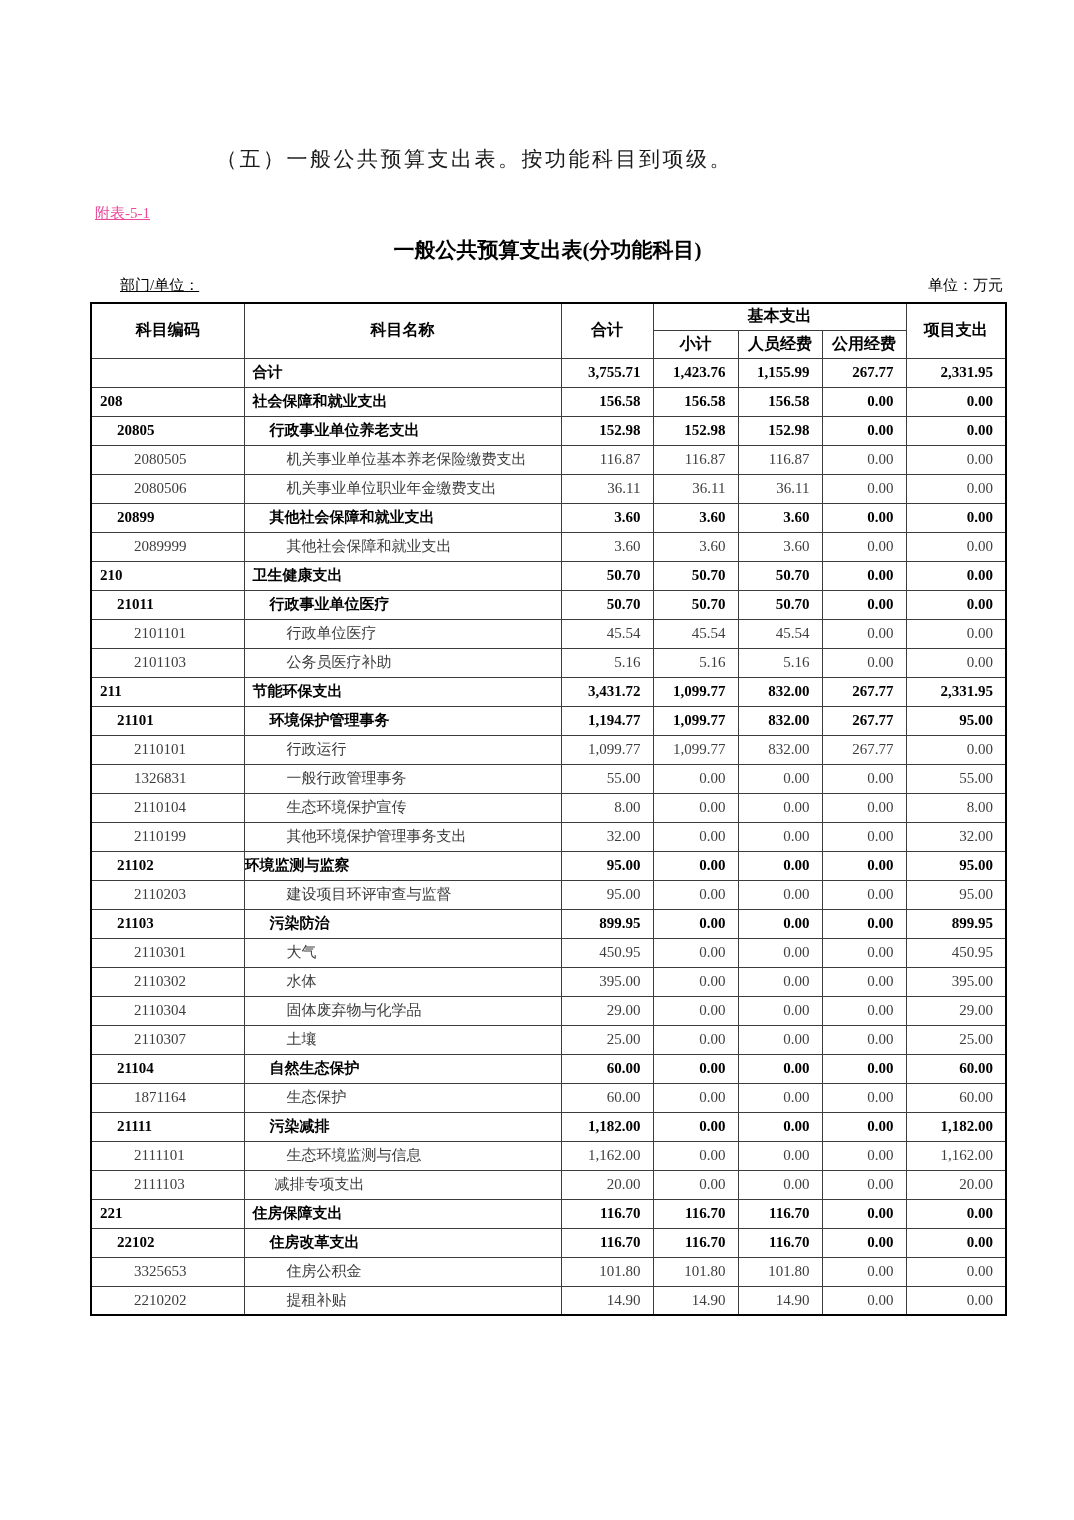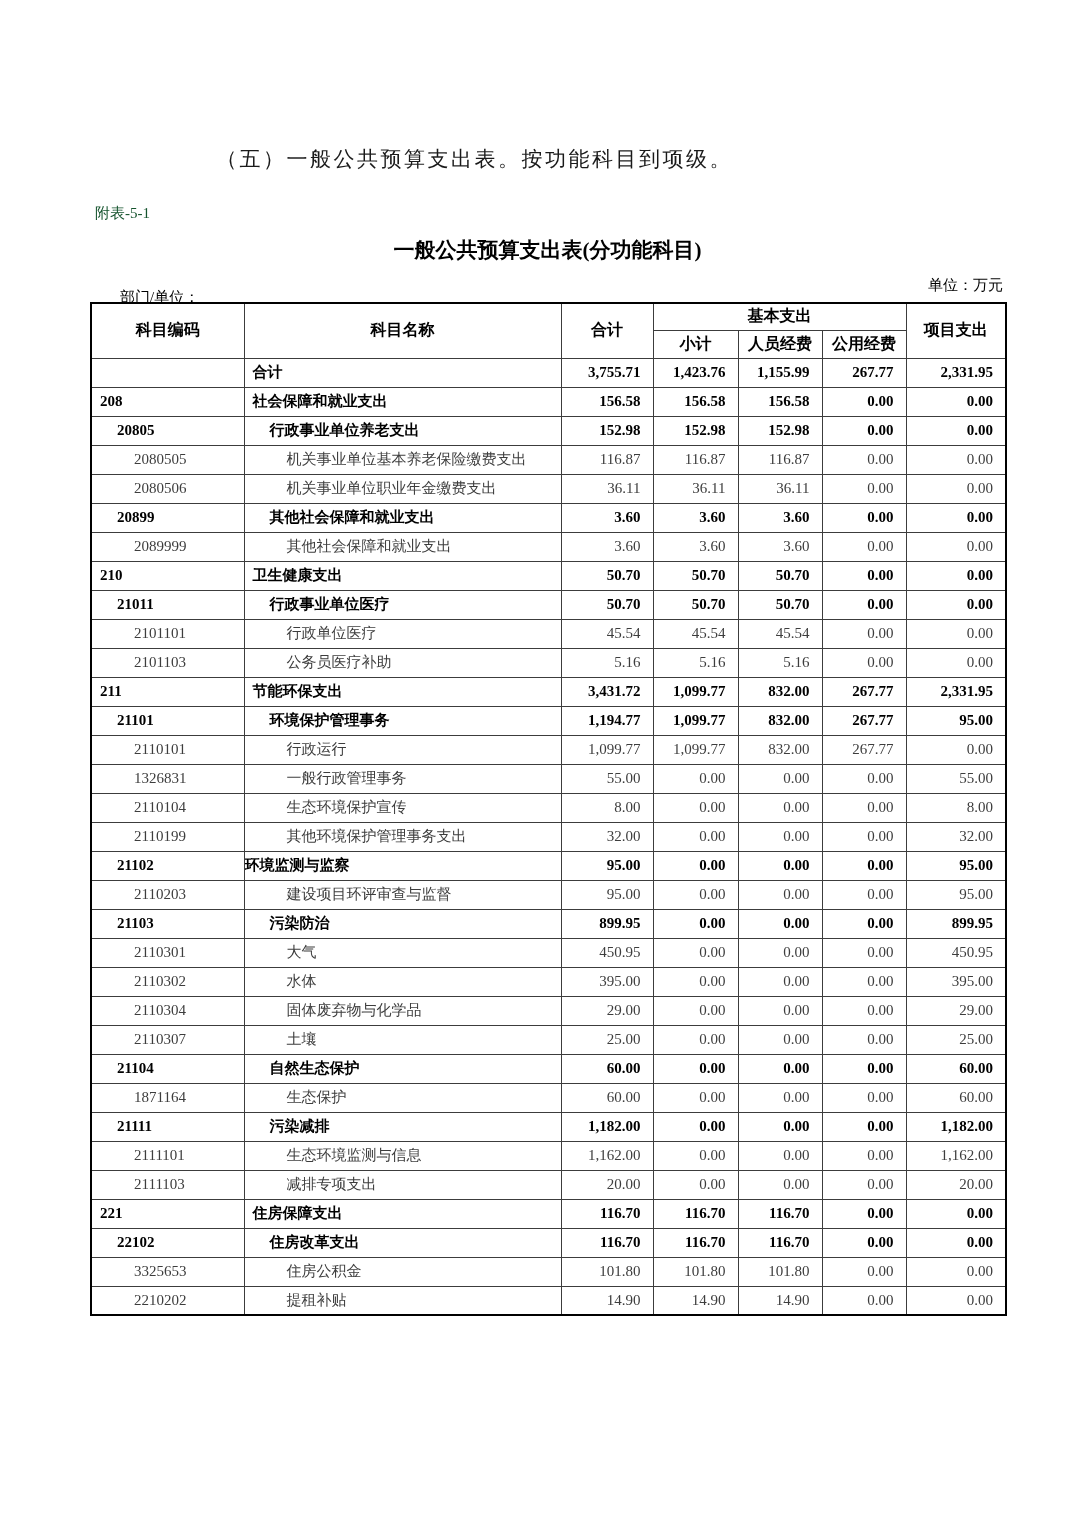--- a/index.html
+++ b/index.html
@@ -10,31 +10,31 @@
     font-family: "Liberation Serif", "DejaVu Serif", serif;
     color: #000;
   }
   .section-heading {
     position: absolute; left: 216px; top: 145px;
     font-size: 21px; letter-spacing: 2.5px; color: #1a1a1a;
     white-space: nowrap;
   }
   .annex-label {
     position: absolute; left: 95px; top: 204px;
-    font-size: 15px; color: #14532d;
+    font-size: 15px; color: #ec4899; text-decoration: underline;
   }
   .doc-title {
     position: absolute; left: 90px; top: 236px; width: 915px;
     text-align: center; font-size: 21px; font-weight: bold; color: #000;
   }
   .meta-row {
     position: absolute; left: 90px; top: 276px; width: 915px;
     font-size: 15px;
   }
-  .dept-label { position: absolute; left: 30px; top: 12px; }
+  .dept-label { position: absolute; left: 30px; top: 0; text-decoration: underline; }
   .unit-label { position: absolute; right: 2px; top: 0; }
 
   table.budget {
     position: absolute; left: 90px; top: 302px;
     width: 915px;
     border-collapse: collapse; table-layout: fixed;
     font-size: 15px;
     border: 2px solid #000;
   }
   table.budget th, table.budget td {
@@ -338,21 +338,21 @@
         <td class="code" style="padding-left: 42px;">2111101</td>
         <td class="name" style="padding-left: 42px;">生态环境监测与信息</td>
         <td class="num">1,162.00</td>
         <td class="num">0.00</td>
         <td class="num">0.00</td>
         <td class="num">0.00</td>
         <td class="num">1,162.00</td>
       </tr>
       <tr>
         <td class="code" style="padding-left: 42px;">2111103</td>
-        <td class="name" style="padding-left: 42px;">减排专项支出</td>
+        <td class="name" style="padding-left: 30px;">减排专项支出</td>
         <td class="num">20.00</td>
         <td class="num">0.00</td>
         <td class="num">0.00</td>
         <td class="num">0.00</td>
         <td class="num">20.00</td>
       </tr>
       <tr class="em">
         <td class="code" style="padding-left: 8px;">221</td>
         <td class="name" style="padding-left: 8px;">住房保障支出</td>
         <td class="num">116.70</td>

